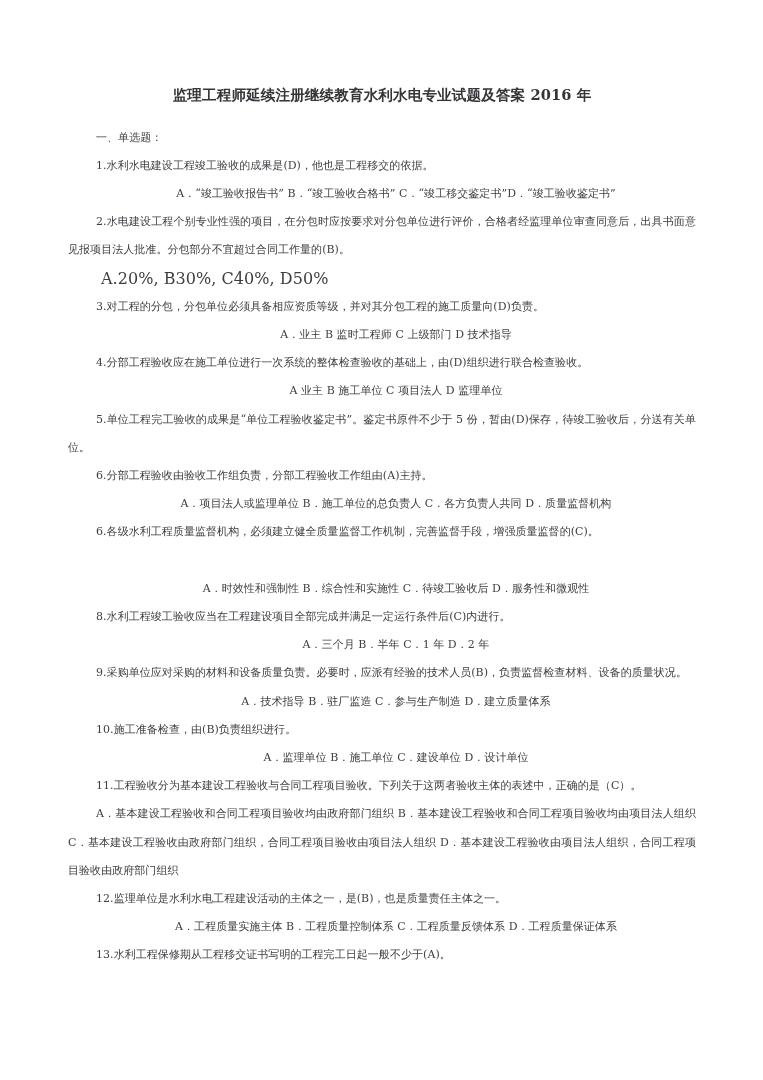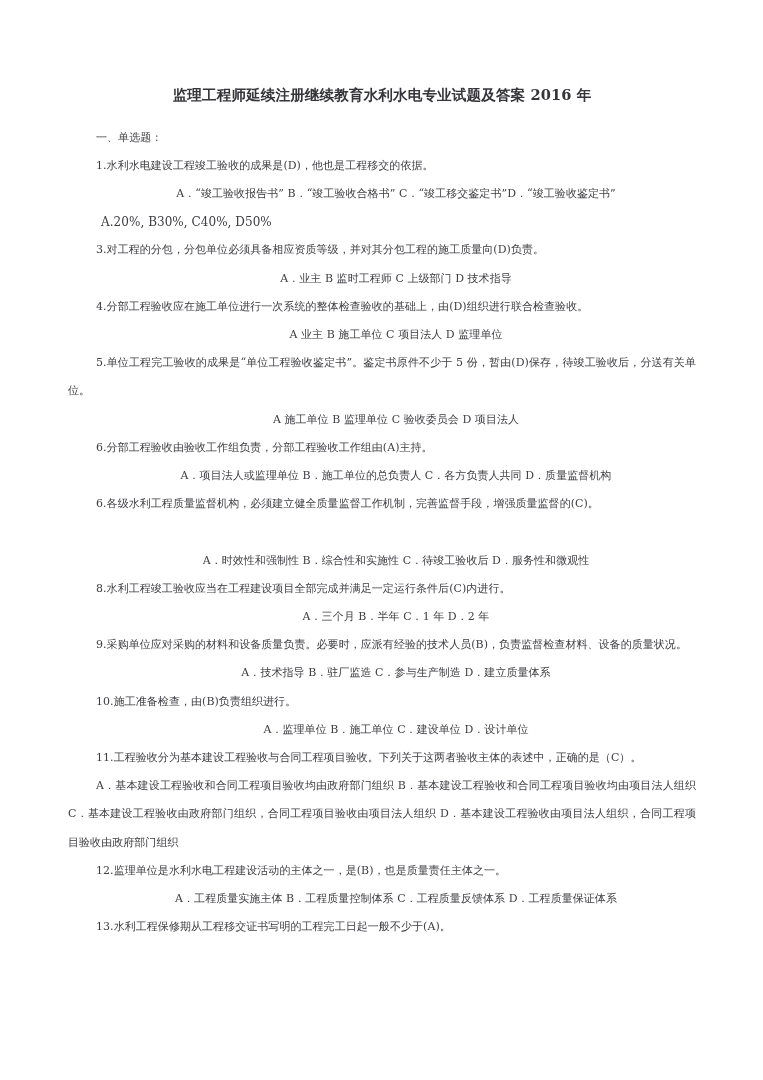--- a/index.html
+++ b/index.html
@@ -53,21 +53,21 @@
     word-break: break-all;
   }
   p.line.indent {
     text-indent: 28px;
   }
   p.line.opt {
     text-indent: 28px;
     text-align: center;
   }
   p.line.small {
-    font-size: 12px;
+    font-size: 16px;
     text-indent: 33px;
     text-align: left;
   }
   p.line.blank {
     height: 28.2px;
   }
   p.line.last-left {
     text-align: left;
   }
 </style>
@@ -79,30 +79,30 @@
 
     <h1 class="doc-title">监理工程师延续注册继续教育水利水电专业试题及答案 2016 年</h1>
 
     <div class="content">
 
       <p class="line indent">一、单选题：</p>
 
       <p class="line indent">1.水利水电建设工程竣工验收的成果是(D)，他也是工程移交的依据。</p>
       <p class="line opt">A．“竣工验收报告书” B．“竣工验收合格书” C．“竣工移交鉴定书”D．“竣工验收鉴定书”</p>
 
+      <p class="line indent">2.水电建设工程个别专业性强的项目，在分包时应按要求对分包单位进行评价，合格者经监理单位审查同意后，出具书面意见报项目法人批准。分包部分不宜超过合同工作量的(B)。</p>
       <p class="line small">A.20%, B30%, C40%, D50%</p>
 
       <p class="line indent">3.对工程的分包，分包单位必须具备相应资质等级，并对其分包工程的施工质量向(D)负责。</p>
       <p class="line opt">A．业主 B 监时工程师 C 上级部门 D 技术指导</p>
 
       <p class="line indent">4.分部工程验收应在施工单位进行一次系统的整体检查验收的基础上，由(D)组织进行联合检查验收。</p>
       <p class="line opt">A 业主 B 施工单位 C 项目法人 D 监理单位</p>
 
       <p class="line indent">5.单位工程完工验收的成果是“单位工程验收鉴定书”。鉴定书原件不少于 5 份，暂由(D)保存，待竣工验收后，分送有关单位。</p>
-      <p class="line opt">A 施工单位 B 监理单位 C 验收委员会 D 项目法人</p>
 
       <p class="line indent">6.分部工程验收由验收工作组负责，分部工程验收工作组由(A)主持。</p>
       <p class="line opt">A．项目法人或监理单位 B．施工单位的总负责人 C．各方负责人共同 D．质量监督机构</p>
 
       <p class="line indent">6.各级水利工程质量监督机构，必须建立健全质量监督工作机制，完善监督手段，增强质量监督的(C)。</p>
       <p class="line blank"></p>
       <p class="line opt">A．时效性和强制性 B．综合性和实施性 C．待竣工验收后 D．服务性和微观性</p>
 
       <p class="line indent">8.水利工程竣工验收应当在工程建设项目全部完成并满足一定运行条件后(C)内进行。</p>
       <p class="line opt">A．三个月 B．半年 C．1 年 D．2 年</p>

